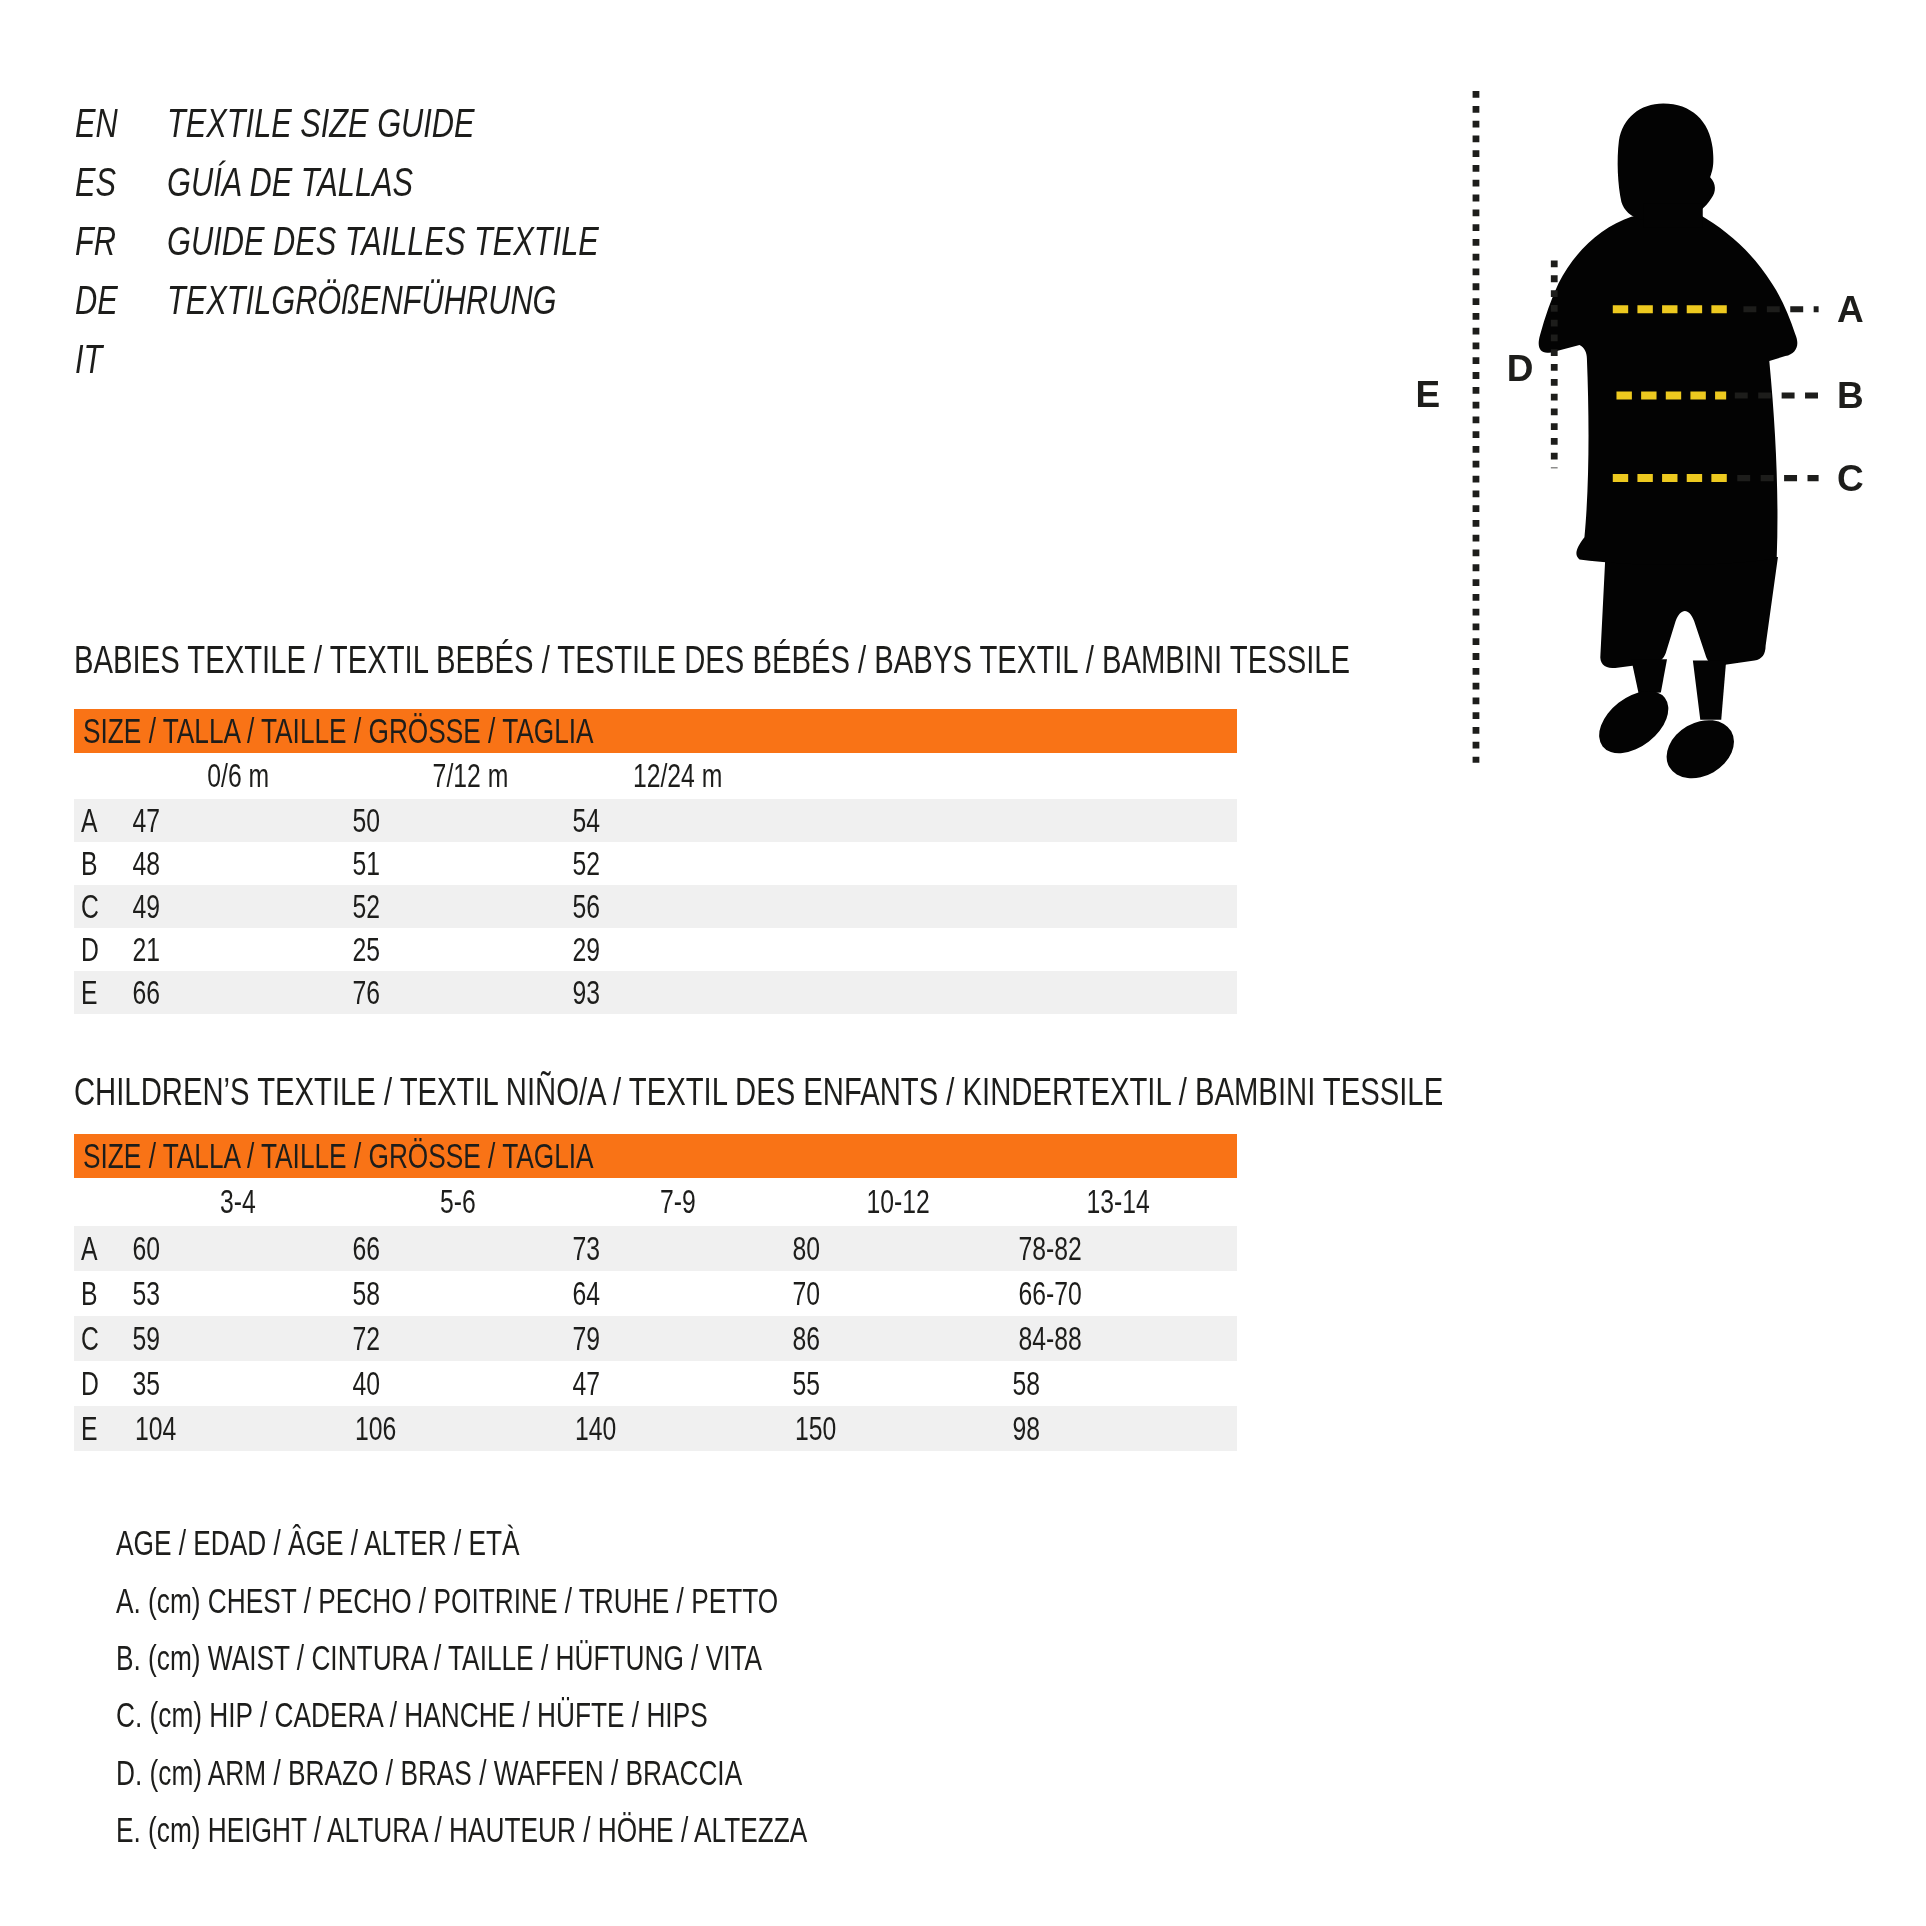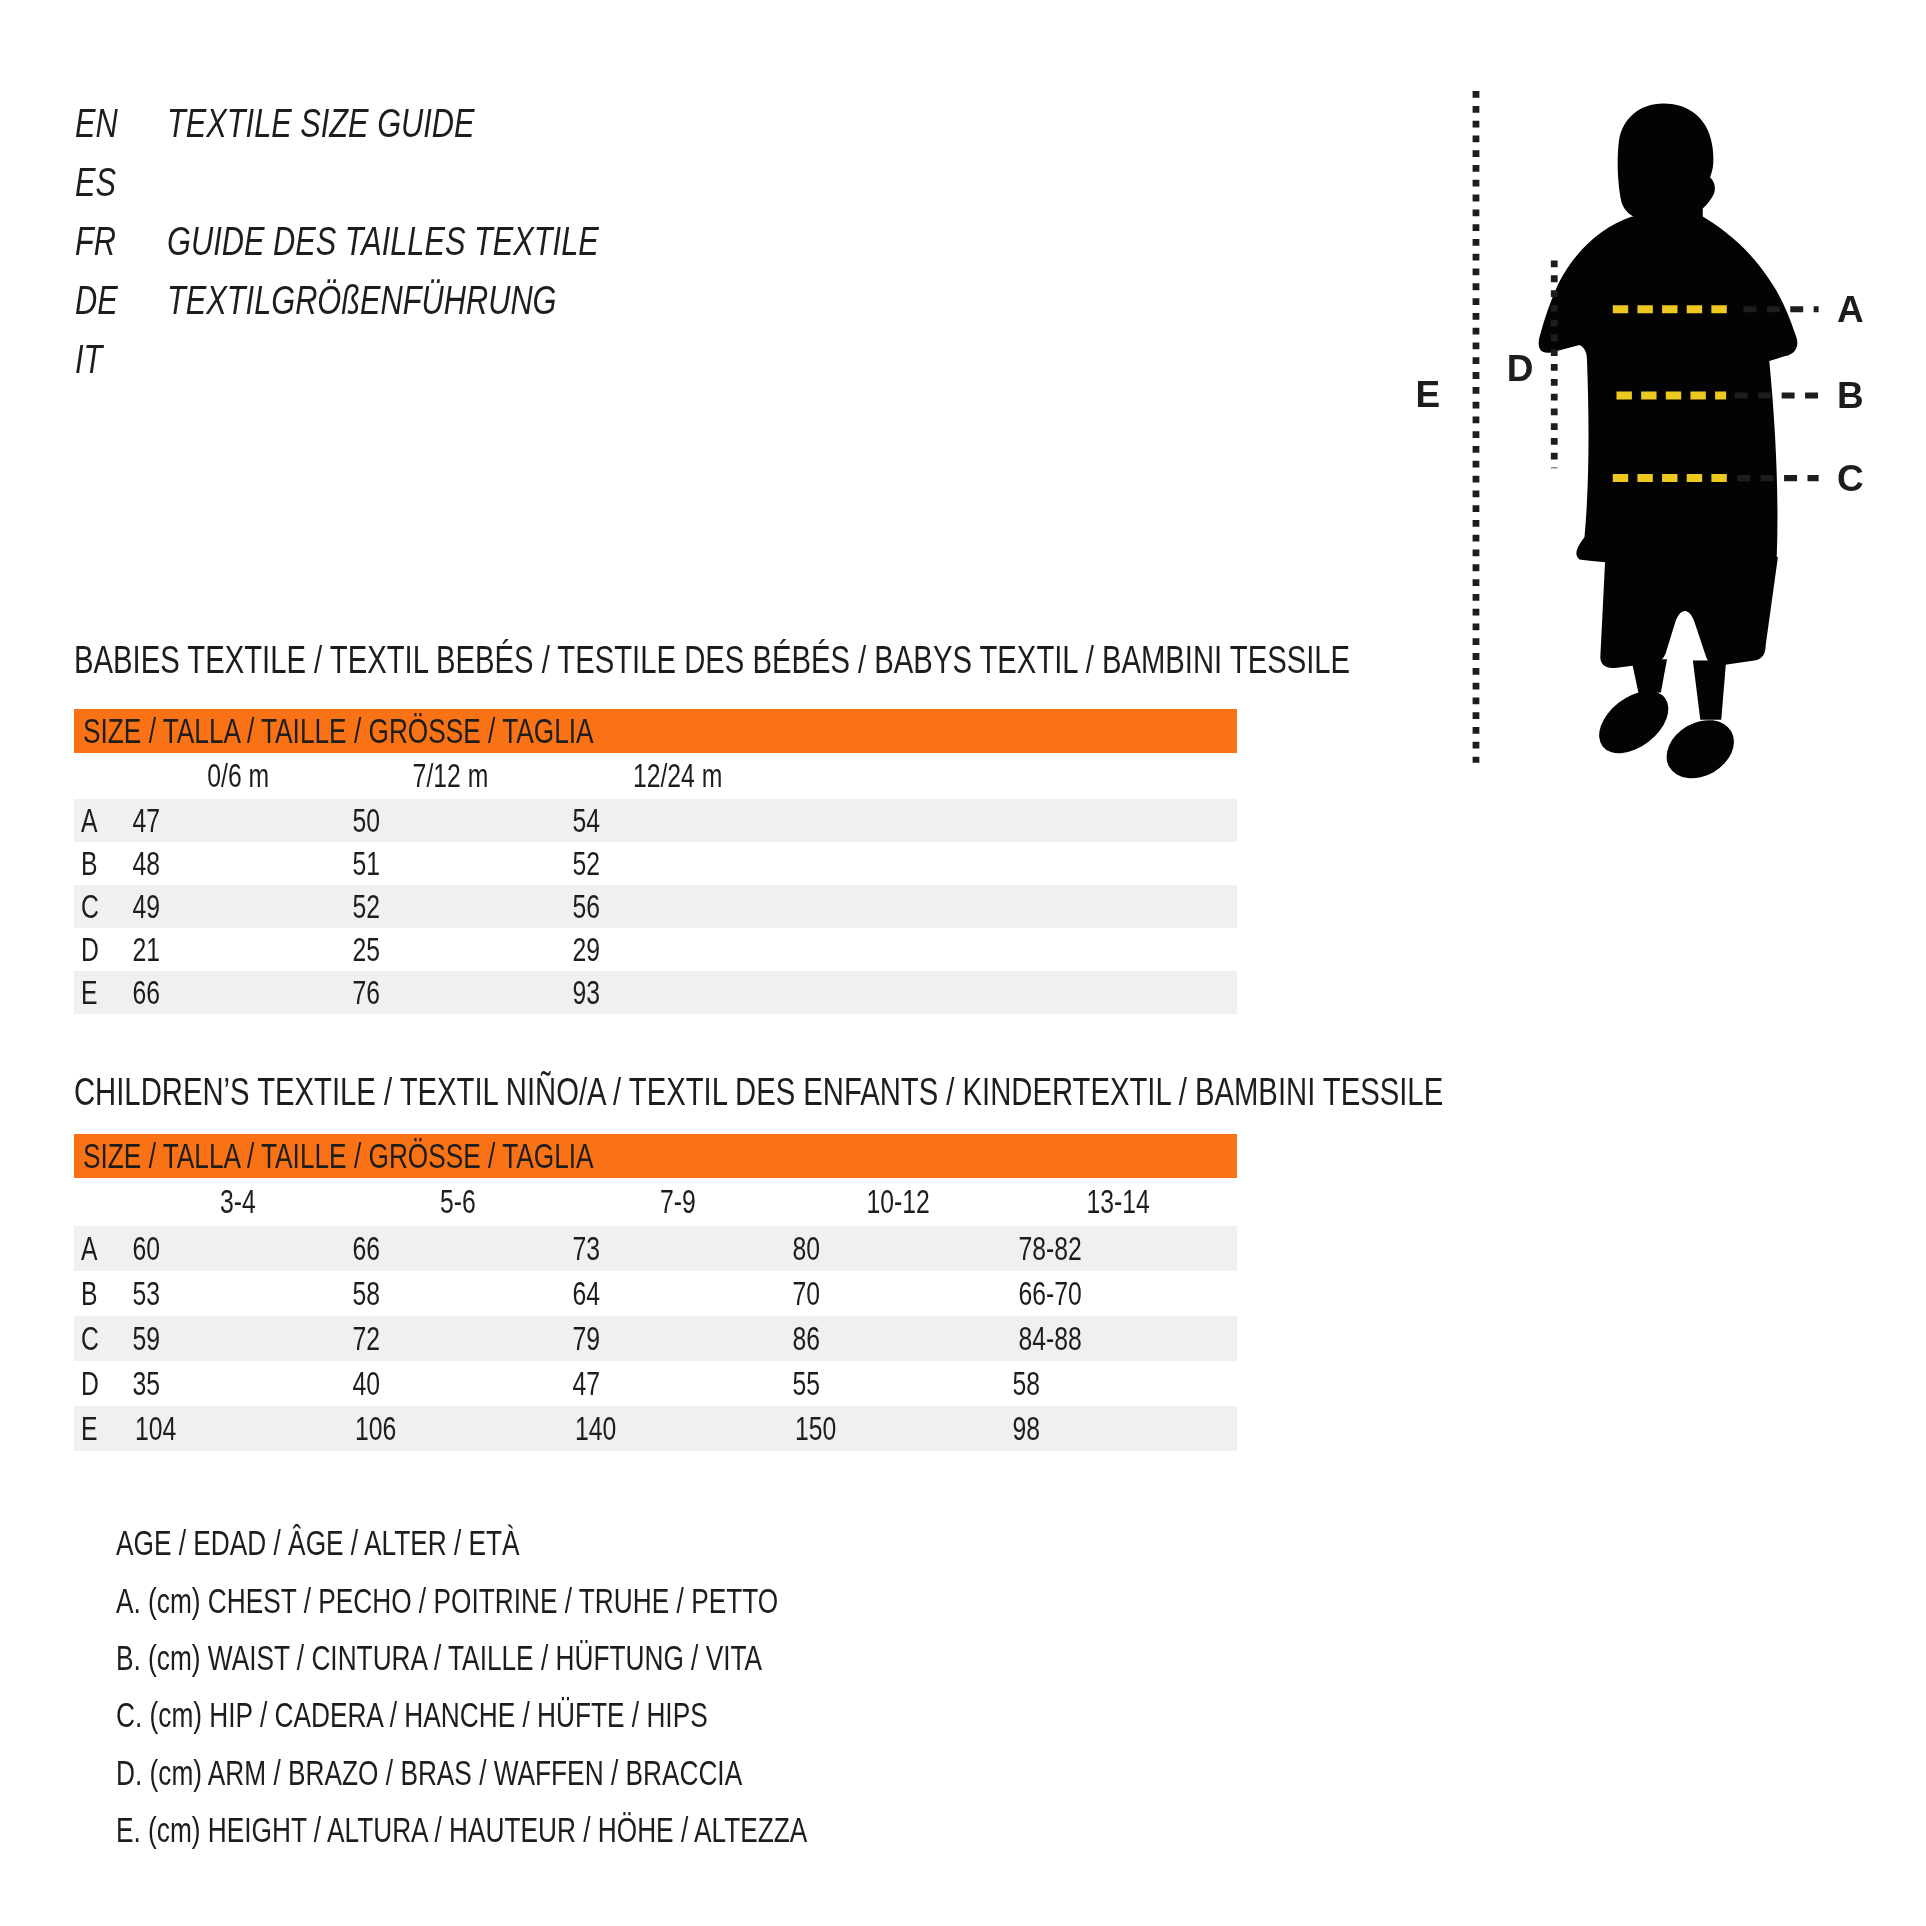--- a/index.html
+++ b/index.html
@@ -60,20 +60,21 @@
 
 <div class="canvas">
 
   <div>
     <div class="lang-row" style="top:99px">
       <span class="lang-code"><span class="cond">EN</span></span>
       <span class="lang-title"><span class="cond">TEXTILE SIZE GUIDE</span></span>
     </div>
     <div class="lang-row" style="top:158px">
       <span class="lang-code"><span class="cond">ES</span></span>
+      <span class="lang-title"><span class="cond">GUÍA DE TALLAS</span></span>
     </div>
     <div class="lang-row" style="top:217px">
       <span class="lang-code"><span class="cond">FR</span></span>
       <span class="lang-title"><span class="cond">GUIDE DES TAILLES TEXTILE</span></span>
     </div>
     <div class="lang-row" style="top:276px">
       <span class="lang-code"><span class="cond">DE</span></span>
       <span class="lang-title"><span class="cond">TEXTILGRÖßENFÜHRUNG</span></span>
     </div>
     <div class="lang-row" style="top:335px">
@@ -128,21 +129,21 @@
   <div class="section-heading" style="top:635px">
     <span class="cond">BABIES TEXTILE / TEXTIL BEBÉS / TESTILE DES BÉBÉS / BABYS TEXTIL / BAMBINI TESSILE</span>
   </div>
 
   <div class="size-bar" style="top:709px">
     <span class="cond">SIZE / TALLA / TAILLE / GRÖSSE / TAGLIA</span>
   </div>
 
   <div>
     <div class="colhead b" style="left:128px"><span class="condc">0/6 m</span></div>
-    <div class="colhead b" style="left:340px"><span class="condc">7/12 m</span></div>
+    <div class="colhead b" style="left:360px"><span class="condc">7/12 m</span></div>
     <div class="colhead b" style="left:568px"><span class="condc">12/24 m</span></div>
   </div>
 
   <div>
     <div class="trow b shade" style="top:799px">
       <span class="rlabel"><span class="cond">A</span></span>
       <span class="cell col0"><span class="condc">47</span></span>
       <span class="cell col1"><span class="condc">50</span></span>
       <span class="cell col2"><span class="condc">54</span></span>
     </div>

